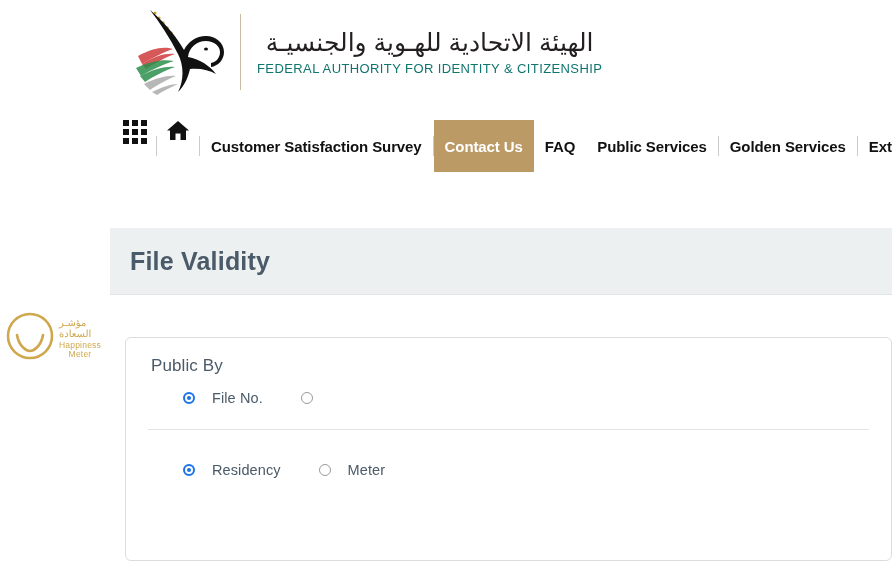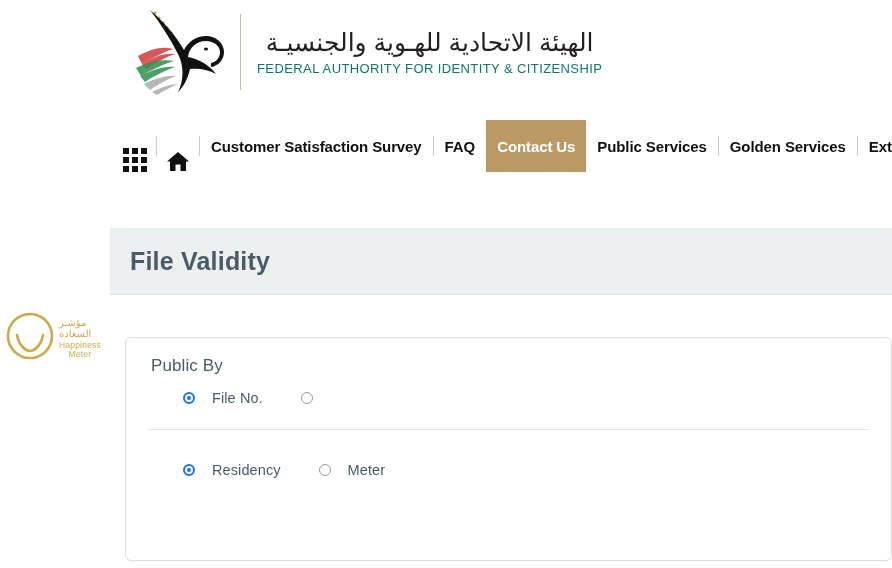--- a/index.html
+++ b/index.html
@@ -78,21 +78,21 @@
 
   
   .navbar {
     position: absolute;
     left: 0;
     top: 120px;
     width: 892px;
     height: 52px;
     background: #ffffff;
     display: flex;
-    align-items: flex-end;
+    align-items: flex-start;
     white-space: nowrap;
   }
   .nav-pad { width: 114px; flex: none; }
 
   .nav-icon-cell {
     display: flex;
     align-items: center;
     padding: 0 9px;
     flex: none;
   }
@@ -354,23 +354,23 @@
           <path d="M12 1 L23 10.5 L20 10.5 L20 20 L14.5 20 L14.5 13.5 L9.5 13.5 L9.5 20 L4 20 L4 10.5 L1 10.5 Z" fill="#111111"></path>
         </svg>
       </span>
     </div>
 
     <div class="nav-sep"></div>
 
     <div class="nav-item">Customer Satisfaction Survey</div>
     <div class="nav-sep"></div>
 
+    <div class="nav-item active">Contact Us</div>
+
     <div class="nav-item">FAQ</div>
-
-    <div class="nav-item active">Contact Us</div>
 
     <div class="nav-item">Public Services</div>
     <div class="nav-sep"></div>
 
     <div class="nav-item">Golden Services</div>
     <div class="nav-sep"></div>
 
     <div class="nav-item">Extend visa s</div>
   </div>
 

